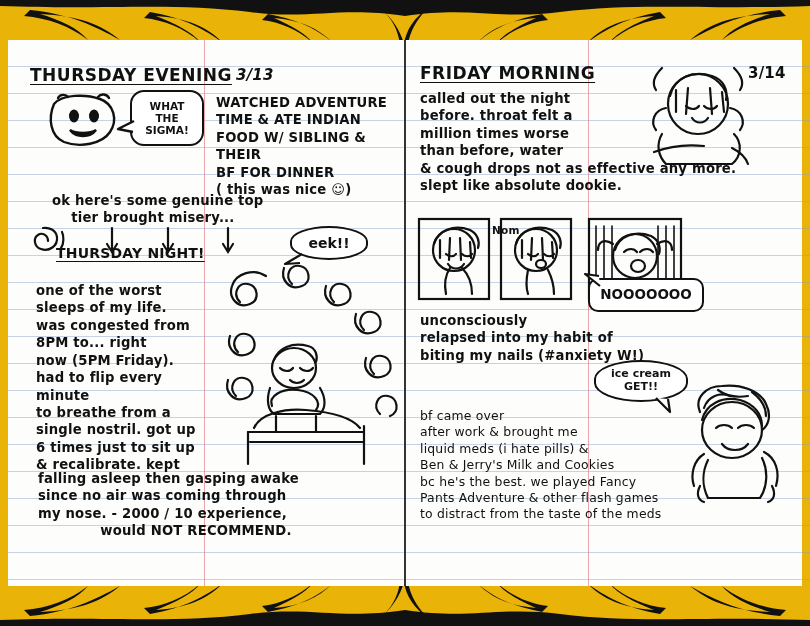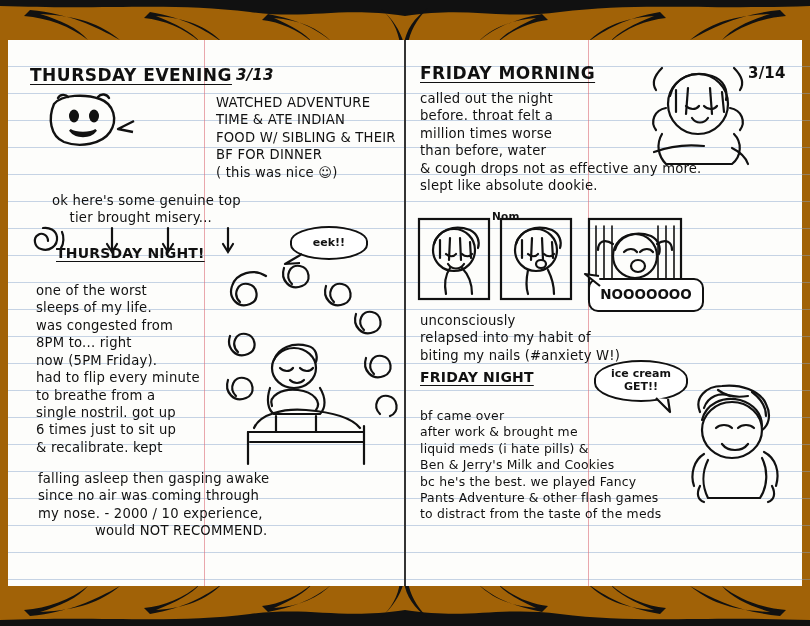--- a/index.html
+++ b/index.html
@@ -11,21 +11,21 @@
     width: 810px;
     height: 626px;
     overflow: hidden;
     font-family: "DejaVu Sans", sans-serif;
   }
 
   .page {
     position: relative;
     width: 810px;
     height: 626px;
-    background: #a16207;
+    background: #eab308;
   }
 
   
   .band {
     position: absolute;
     left: 0;
     width: 810px;
     height: 46px;
     overflow: hidden;
   }
@@ -101,21 +101,21 @@
     letter-spacing: 0.5px;
     text-decoration: underline;
     text-underline-offset: 3px;
   }
   .date {
     font-size: 15px;
     font-weight: 700;
   }
   .body {
     font-size: 13.2px;
-    font-weight: 400;
+    font-weight: 700;
   }
   .bodys {
     font-size: 12.4px;
     font-weight: 400;
   }
   .sub {
     font-size: 14px;
     font-weight: 700;
     text-decoration: underline;
     text-underline-offset: 3px;
@@ -199,20 +199,21 @@
             <path d="M10,12 C4,26 6,44 20,50 C36,56 58,52 66,40 C74,28 70,12 56,7 C42,2 18,2 10,12 Z"></path>
             <ellipse cx="30" cy="24" rx="5" ry="6.5" fill="#111" stroke="none"></ellipse>
             <ellipse cx="50" cy="24" rx="5" ry="6.5" fill="#111" stroke="none"></ellipse>
             <path d="M26,38 C32,46 46,46 52,38 C46,42 32,42 26,38 Z" fill="#111" stroke="#111"></path>
             <path d="M14,6 C16,2 22,2 24,5"></path>
             <path d="M54,5 C57,1 63,2 65,6"></path>
           </g>
         </svg>
       </div>
 
+      <div class="bubble" style="left:122px; top:50px; width:74px; height:56px; font-size:10.5px;">WHAT THE SIGMA!</div>
       <div class="draw" style="left:108px; top:78px;">
         <svg width="20" height="20" viewBox="0 0 20 20">
           <path d="M18,3 L2,11 L17,14" fill="#fff" stroke="#111" stroke-width="2.4" stroke-linejoin="round"></path>
         </svg>
       </div>
 
       <div class="hand body" style="left:208px; top:54px; width:190px;">WATCHED ADVENTURE
 TIME &amp; ATE INDIAN
 FOOD W/ SIBLING &amp; THEIR
 BF FOR DINNER
@@ -249,21 +250,21 @@
         <svg width="16" height="30" viewBox="0 0 16 30">
           <g fill="none" stroke="#111" stroke-width="2.2" stroke-linecap="round">
             <path d="M8,2 L8,24"></path>
               <path d="M3,18 L8,26 L13,18"></path>
           </g>
         </svg>
       </div>
 
       <div class="hand sub" style="left:48px; top:204px;">THURSDAY NIGHT!</div>
 
-      <div class="bubble oval" style="left:282px; top:186px; width:78px; height:34px; font-size:11px;">eek!!</div>
+      <div class="bubble oval" style="left:282px; top:186px; width:78px; height:34px; font-size:14px;">eek!!</div>
       <div class="draw" style="left:274px; top:212px;">
         <svg width="22" height="18" viewBox="0 0 22 18">
           <path d="M20,2 L3,12 L18,11" fill="#fff" stroke="#111" stroke-width="2.2" stroke-linejoin="round"></path>
         </svg>
       </div>
 
       <div class="hand body" style="left:28px; top:242px; width:180px;">one of the worst
 sleeps of my life.
 was congested from
 8PM to... right
@@ -364,21 +365,21 @@
             <path d="M44,22 L45,44"></path>
               <path d="M54,26 L55,42"></path>
             <path d="M30,38 C33,41 38,41 40,38"></path>
             <path d="M46,38 C49,41 54,41 56,38"></path>
             <path d="M34,52 C30,58 28,68 30,78"></path>
             <path d="M46,52 C52,58 56,66 56,78"></path>
             <path d="M32,48 C36,54 44,54 48,48"></path>
           </g>
         </svg>
       </div>
-      <div class="hand tiny" style="left:86px; top:170px;">Nom</div>
+      <div class="hand tiny" style="left:86px; top:184px;">Nom</div>
 
       <div class="draw" style="left:92px; top:176px;">
         <svg width="76" height="86" viewBox="0 0 76 86">
           <g fill="none" stroke="#111" stroke-width="2.2" stroke-linecap="round">
             <rect x="3" y="3" width="70" height="80"></rect>
             <ellipse cx="38" cy="34" rx="21" ry="21"></ellipse>
             <path d="M18,28 C22,14 38,8 54,14 C62,18 64,26 62,32"></path>
             <path d="M24,24 L24,42"></path>
               <path d="M34,22 L33,44"></path>
             <path d="M44,22 L45,44"></path>
@@ -419,21 +420,20 @@
       <div class="draw" style="left:176px; top:230px;">
         <svg width="20" height="20" viewBox="0 0 20 20">
           <path d="M18,16 L3,4 L17,6" fill="#fff" stroke="#111" stroke-width="2.2" stroke-linejoin="round"></path>
         </svg>
       </div>
 
       <div class="hand body" style="left:14px; top:272px; width:250px;">unconsciously
 relapsed into my habit of
 biting my nails (#anxiety W!)</div>
 
-      <div class="hand sub" style="left:14px; top:328px;">FRIDAY NIGHT</div>
 
       <div class="bubble oval" style="left:188px; top:320px; width:94px; height:42px; font-size:11px;">ice cream
 GET!!</div>
       <div class="draw" style="left:248px; top:356px;">
         <svg width="22" height="20" viewBox="0 0 22 20">
           <path d="M2,2 L16,16 L14,3" fill="#fff" stroke="#111" stroke-width="2.2" stroke-linejoin="round"></path>
         </svg>
       </div>
 
       <div class="draw" style="left:272px; top:342px;">

